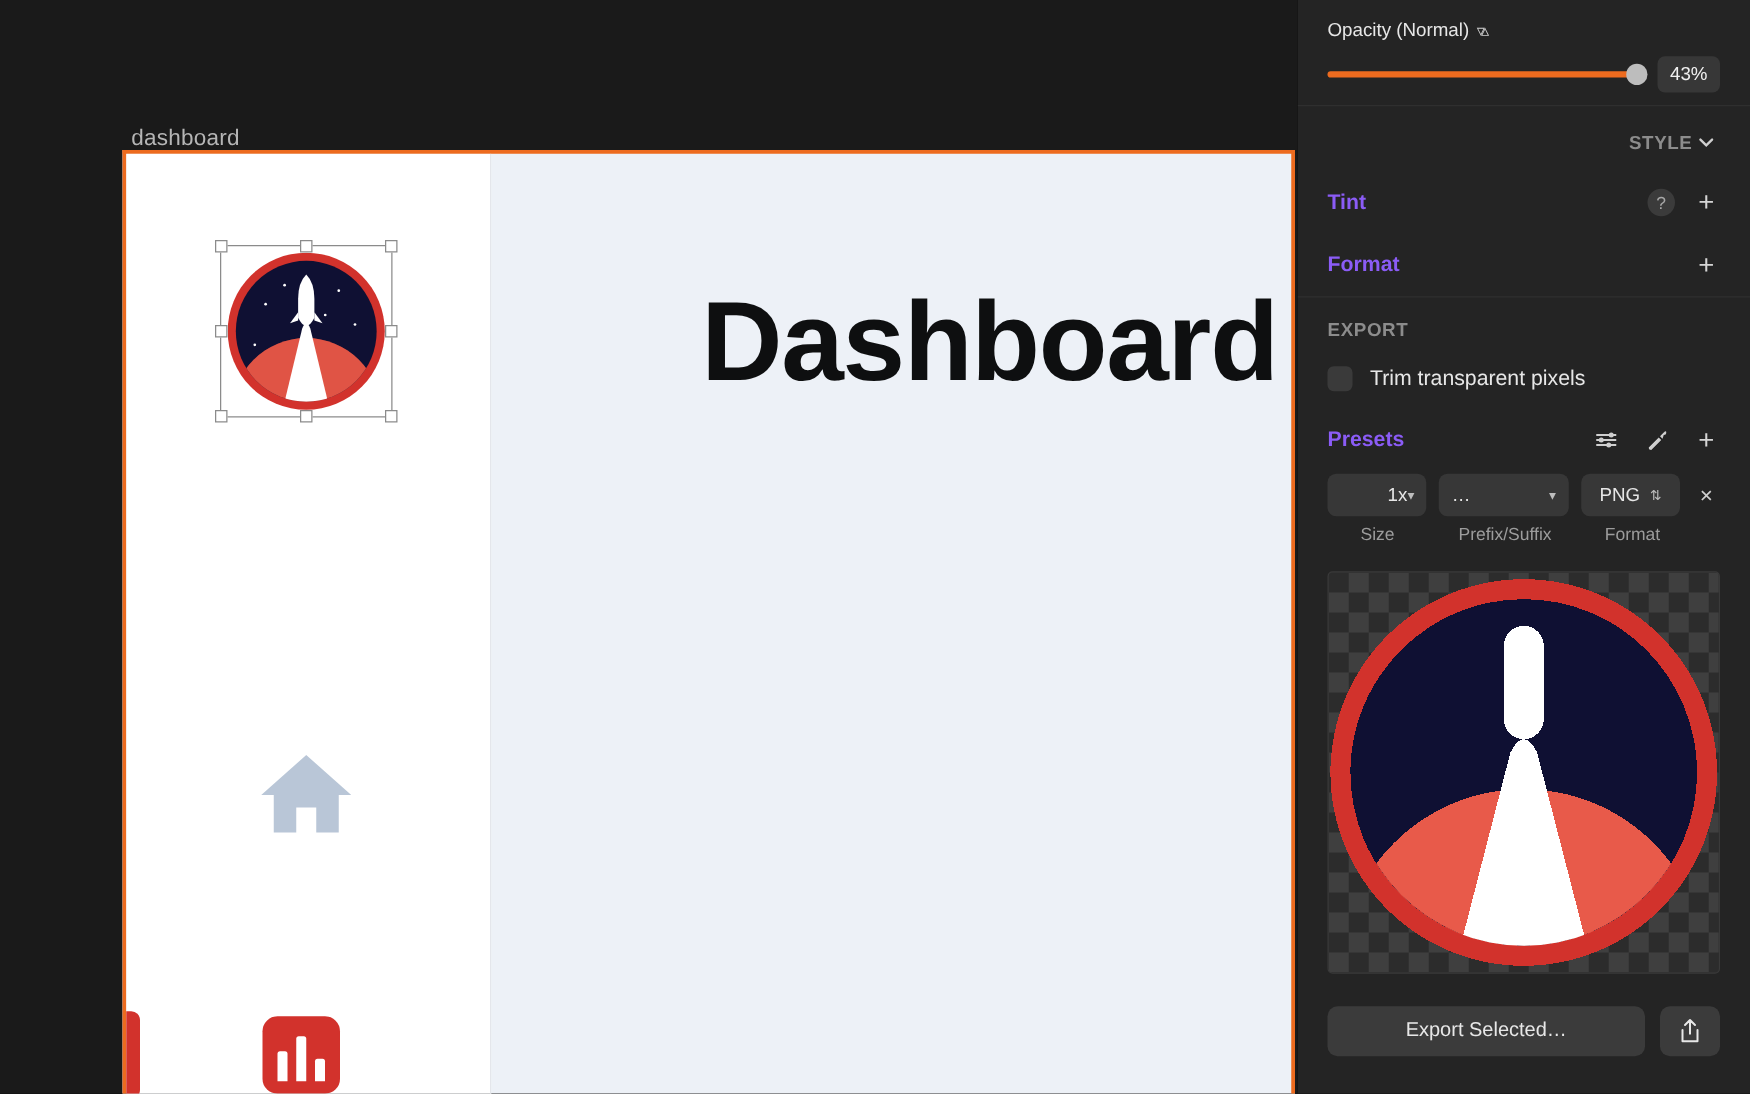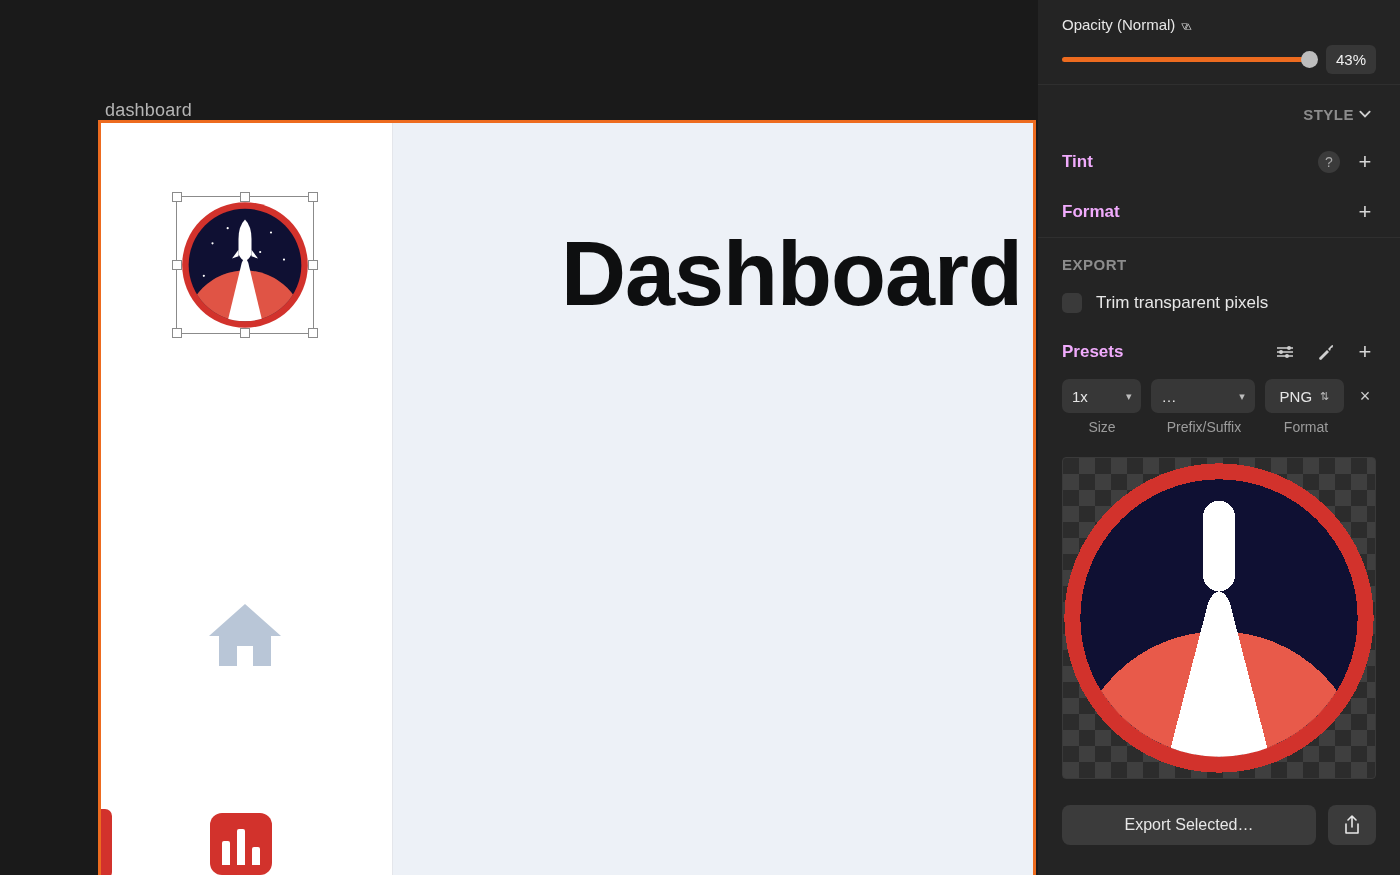--- a/index.html
+++ b/index.html
@@ -118,21 +118,21 @@
     width: 362px;
     flex: 0 0 362px;
     background: #242424;
     color: #e7e7e7;
     display: flex;
     flex-direction: column;
     overflow: hidden;
     font-size: 15px;
   }
   .row { display:flex; align-items:center; justify-content:space-between; }
-  .label-strong { color:#f0abfc; font-weight:600; font-size:17px; }
+  .label-strong { color:#8b5cf6; font-weight:600; font-size:17px; }
   .label-section { color:#8c8c8c; font-weight:700; font-size:15px; letter-spacing:.5px; }
   .icon-btn { width:22px; height:22px; display:flex; align-items:center; justify-content:center; color:#cfcfcf; cursor:pointer; }
   .chev-up-down { font-size:13px; color:#cfcfcf; margin-left:6px; letter-spacing:-3px; }
 
   .opacity-block { padding:16px 24px 10px; }
   .opacity-row { display:flex; align-items:center; gap:14px; margin-top:12px; }
   .slider {
     flex: 1 1 auto; height:5px; border-radius:3px;
     background: #ed6b1f; position:relative;
   }
@@ -163,21 +163,21 @@
 
   .presets-row { padding:8px 24px 12px; display:flex; justify-content:space-between; align-items:center; }
   .presets-icons { display:flex; gap:18px; align-items:center; }
 
   .dd-row { padding:4px 24px 4px; display:flex; gap:10px; align-items:center; }
   .dd {
     background:#373737; border-radius:7px;
     height:34px; display:flex; align-items:center; justify-content:space-between;
     padding:0 10px; color:#e6e6e6; font-size:15px;
   }
-  .dd.size  { width:80px; }
+  .dd.size  { width:80px;justify-content:flex-end; }
   .dd.prefix{ width:104px; }
   .dd.format{ width:80px; justify-content:center; gap:8px;}
   .dd .chev { font-size:11px; color:#bdbdbd; }
   .x-remove { color:#cfcfcf; font-size:18px; width:22px; text-align:center; cursor:pointer;}
   .dd-labels { padding:2px 24px 14px; display:flex; gap:10px; color:#9c9c9c; font-size:14px;}
   .dl-size{width:80px;text-align:center;} .dl-pref{width:104px;text-align:center;} .dl-fmt{width:80px;text-align:center;}
 
   .preview-box {
     margin: 8px 24px 14px;
     height: 322px;

